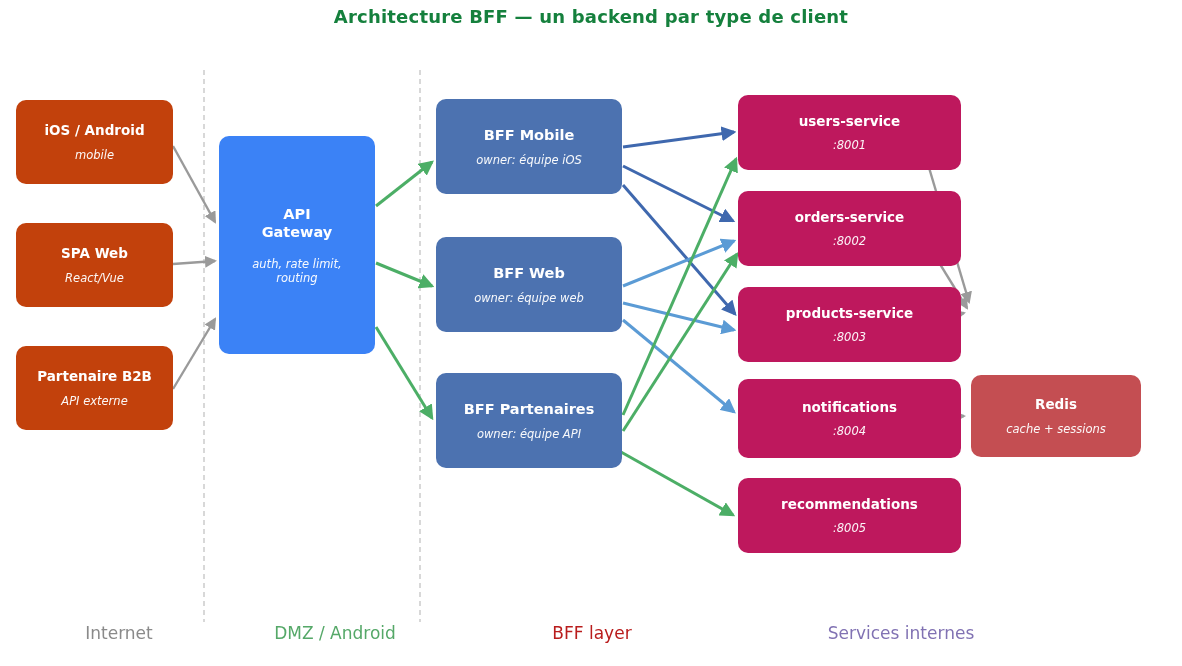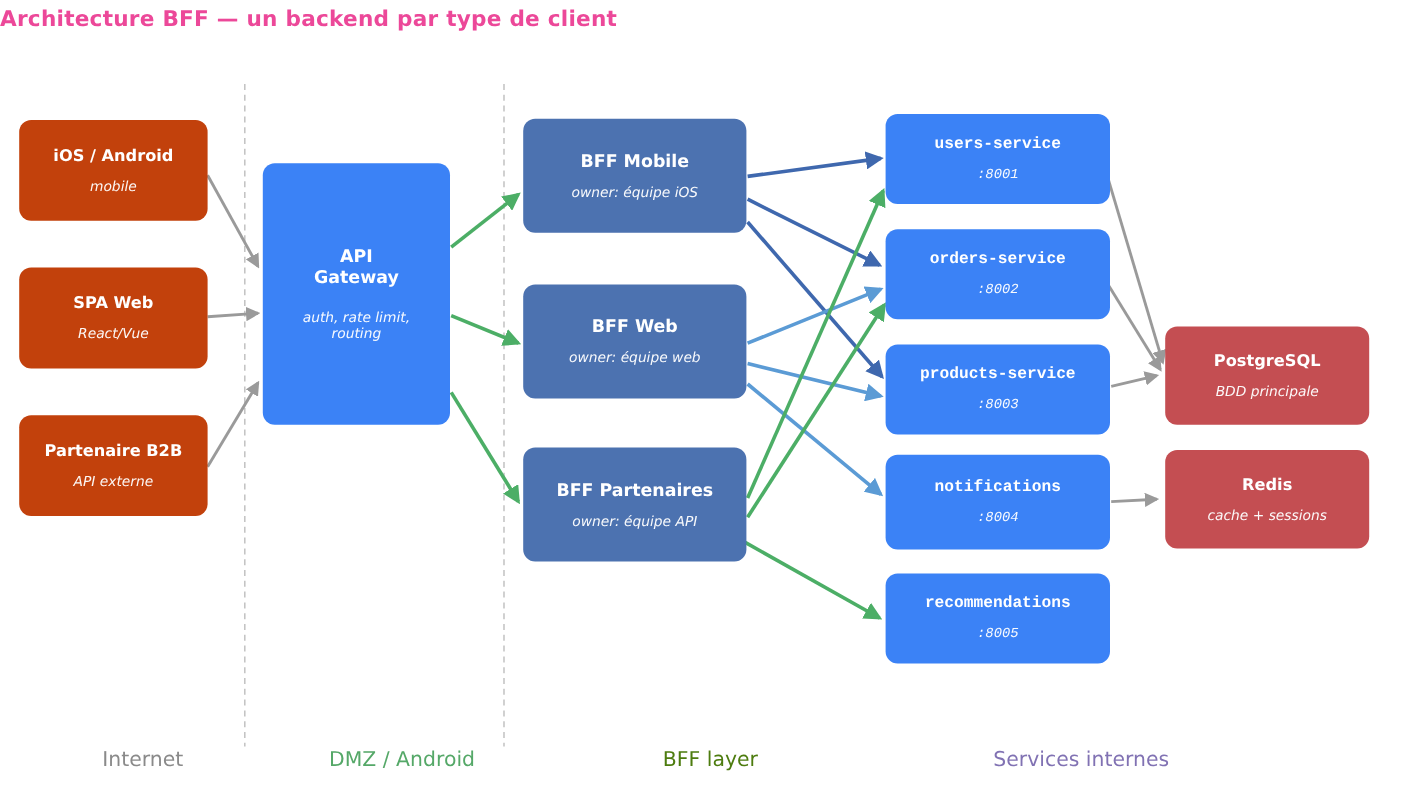--- a/index.html
+++ b/index.html
@@ -2,44 +2,44 @@
 <html><head>
 <meta charset="utf-8">
 <style>
   html,body{margin:0;padding:0;background:#fff;}
   #canvas{
     position:relative;width:1182px;height:666px;background:#ffffff;
     font-family:"DejaVu Sans","Liberation Sans",sans-serif;overflow:hidden;
   }
   #edge-layer{position:absolute;left:0;top:0;width:1182px;height:666px;}
   .page-title{
-    position:absolute;left:0;top:6px;width:1182px;text-align:left;
-    font-size:18px;font-weight:bold;color:#ec4899;letter-spacing:.2px;
+    position:absolute;left:0;top:6px;width:1182px;text-align:center;
+    font-size:18px;font-weight:bold;color:#15803d;letter-spacing:.2px;
   }
   .node{
     position:absolute;border-radius:10px;color:#ffffff;
     display:flex;flex-direction:column;align-items:center;justify-content:center;
     text-align:center;box-sizing:border-box;padding:6px 8px;
   }
   .node .t{font-weight:bold;font-size:13.5px;line-height:1.25;}
   .node .s{font-style:italic;font-size:11.5px;margin-top:9px;opacity:.96;}
   .client{background:#c2410c;width:157px;height:84px;left:16px;}
   .bff{background:#4c72b0;width:186px;height:95px;left:436px;}
   .bff .t{font-size:14.5px;}
-  .svc{background:#3b82f6;width:187px;height:75px;left:738px;font-family:Liberation Mono, monospace;}
+  .svc{background:#be185d;width:223px;height:75px;left:738px;}
   .svc .s{margin-top:9px;}
   .db{background:#c44e52;width:170px;height:82px;left:971px;}
   .gw{background:#3b82f6;width:156px;height:218px;left:219px;top:136px;}
   .gw .t{font-size:14.5px;white-space:pre-line;}
   .gw .s{margin-top:16px;max-width:130px;}
   .zone-label{
     position:absolute;top:623px;transform:translateX(-50%);
     font-size:17px;white-space:nowrap;
   }
-  .zl-0{color:#8a8a8a;} .zl-1{color:#55a868;} .zl-2{color:#4d7c0f;} .zl-3{color:#8172b3;}
+  .zl-0{color:#8a8a8a;} .zl-1{color:#55a868;} .zl-2{color:#b91c1c;} .zl-3{color:#8172b3;}
 </style>
 </head>
 <body>
 
 <div id="canvas">
 
   <svg id="edge-layer" viewBox="0 0 1182 666">
     <defs>
       <marker id="arrow-gray" viewBox="0 0 6 6" markerWidth="5" markerHeight="5" refX="5" refY="3" orient="auto" markerUnits="strokeWidth">
           <path d="M0,0 L6,3 L0,6 z" fill="#9a9a9a"></path>
@@ -127,24 +127,20 @@
   </div>
   <div class="node svc" style="top:379px;height:79px">
     <div class="t">notifications</div>
     <div class="s">:8004</div>
   </div>
   <div class="node svc" style="top:478px">
     <div class="t">recommendations</div>
     <div class="s">:8005</div>
   </div>
 
-  <div class="node db" style="top:272px">
-    <div class="t">PostgreSQL</div>
-    <div class="s">BDD principale</div>
-  </div>
   <div class="node db" style="top:375px">
     <div class="t">Redis</div>
     <div class="s">cache + sessions</div>
   </div>
 
   <div class="zone-label zl-0" style="left:119px">Internet</div>
   <div class="zone-label zl-1" style="left:335px">DMZ / Android</div>
   <div class="zone-label zl-2" style="left:592px">BFF layer</div>
   <div class="zone-label zl-3" style="left:901px">Services internes</div>
 

